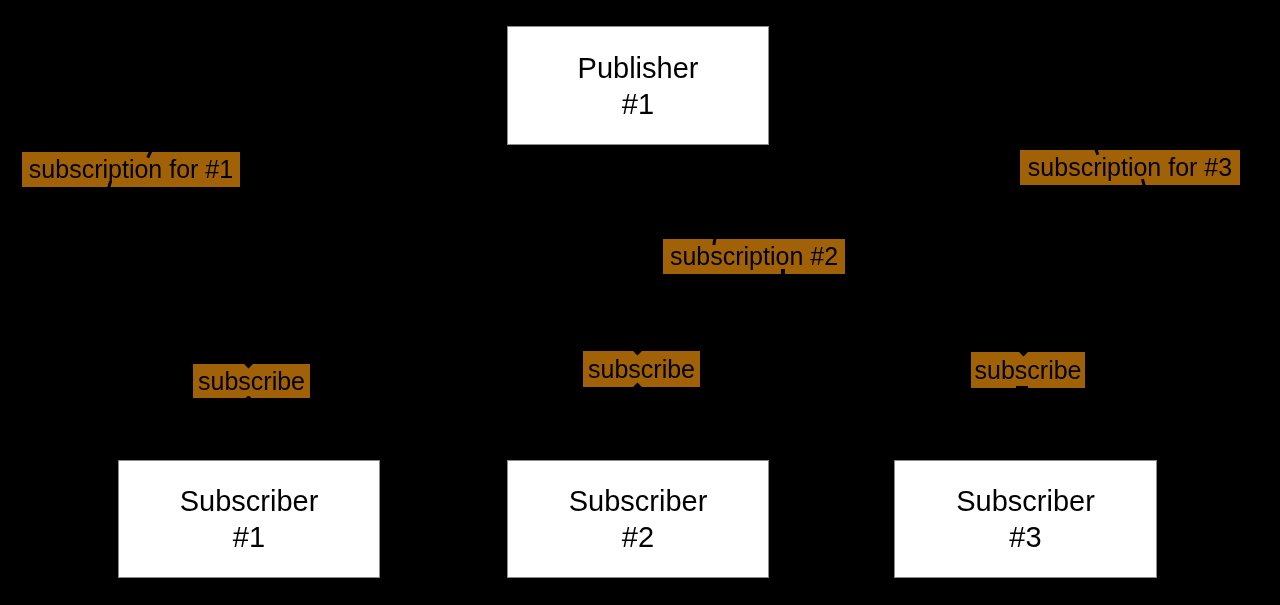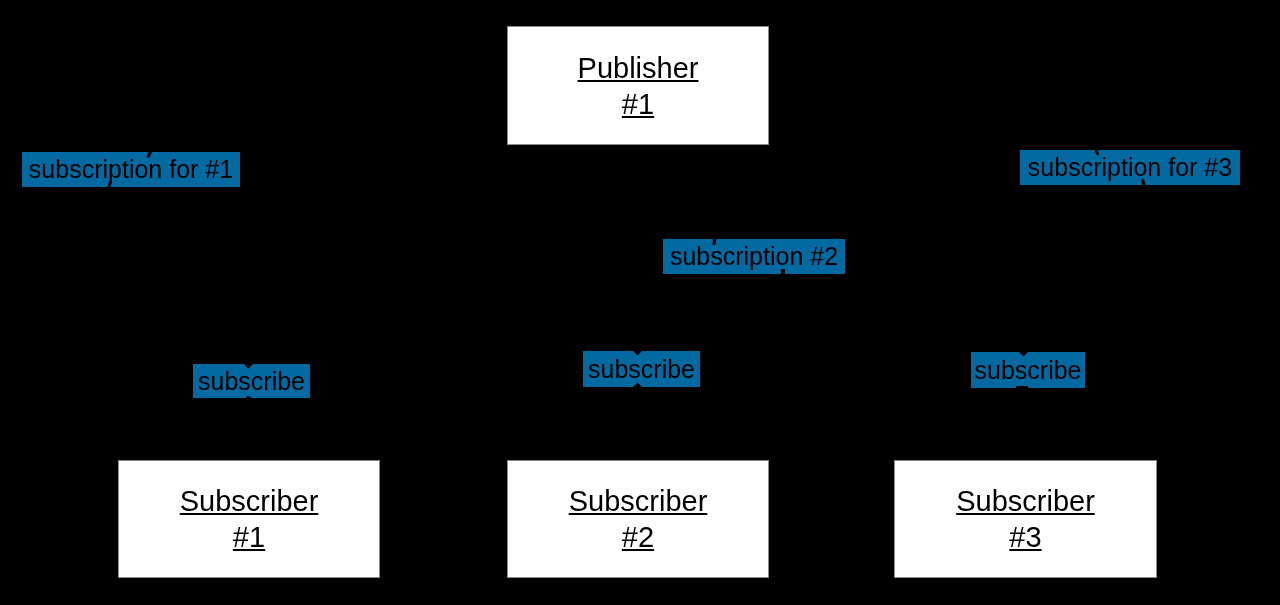--- a/index.html
+++ b/index.html
@@ -20,31 +20,30 @@
     background: #ffffff;
     border: 1px solid #8c8c8c;
     box-sizing: border-box;
     display: flex;
     flex-direction: column;
     justify-content: center;
     color: #000000;
     font-size: 29px;
     line-height: 36px;
     text-align: center;
-    text-decoration: underline;
   }
   .node span { display: block; white-space: nowrap; }
   .node-publisher  { left: 507px; top: 26px;  width: 262px; height: 119px; }
   .node-sub1       { left: 118px; top: 460px; width: 262px; height: 118px; }
   .node-sub2       { left: 507px; top: 460px; width: 262px; height: 118px; }
   .node-sub3       { left: 894px; top: 460px; width: 263px; height: 118px; }
 
   .edge-label {
     position: absolute;
-    background: #0369a1;
+    background: #a16207;
     color: #000000;
     font-size: 25px;
     display: flex;
     align-items: center;
     justify-content: center;
     white-space: nowrap;
     text-align: center;
   }
   .lbl-subscription1 { left: 22px;   top: 152px; width: 218px; height: 35px; }
   .lbl-subscription2 { left: 663px;  top: 239px; width: 182px; height: 35px; text-align: center; }

